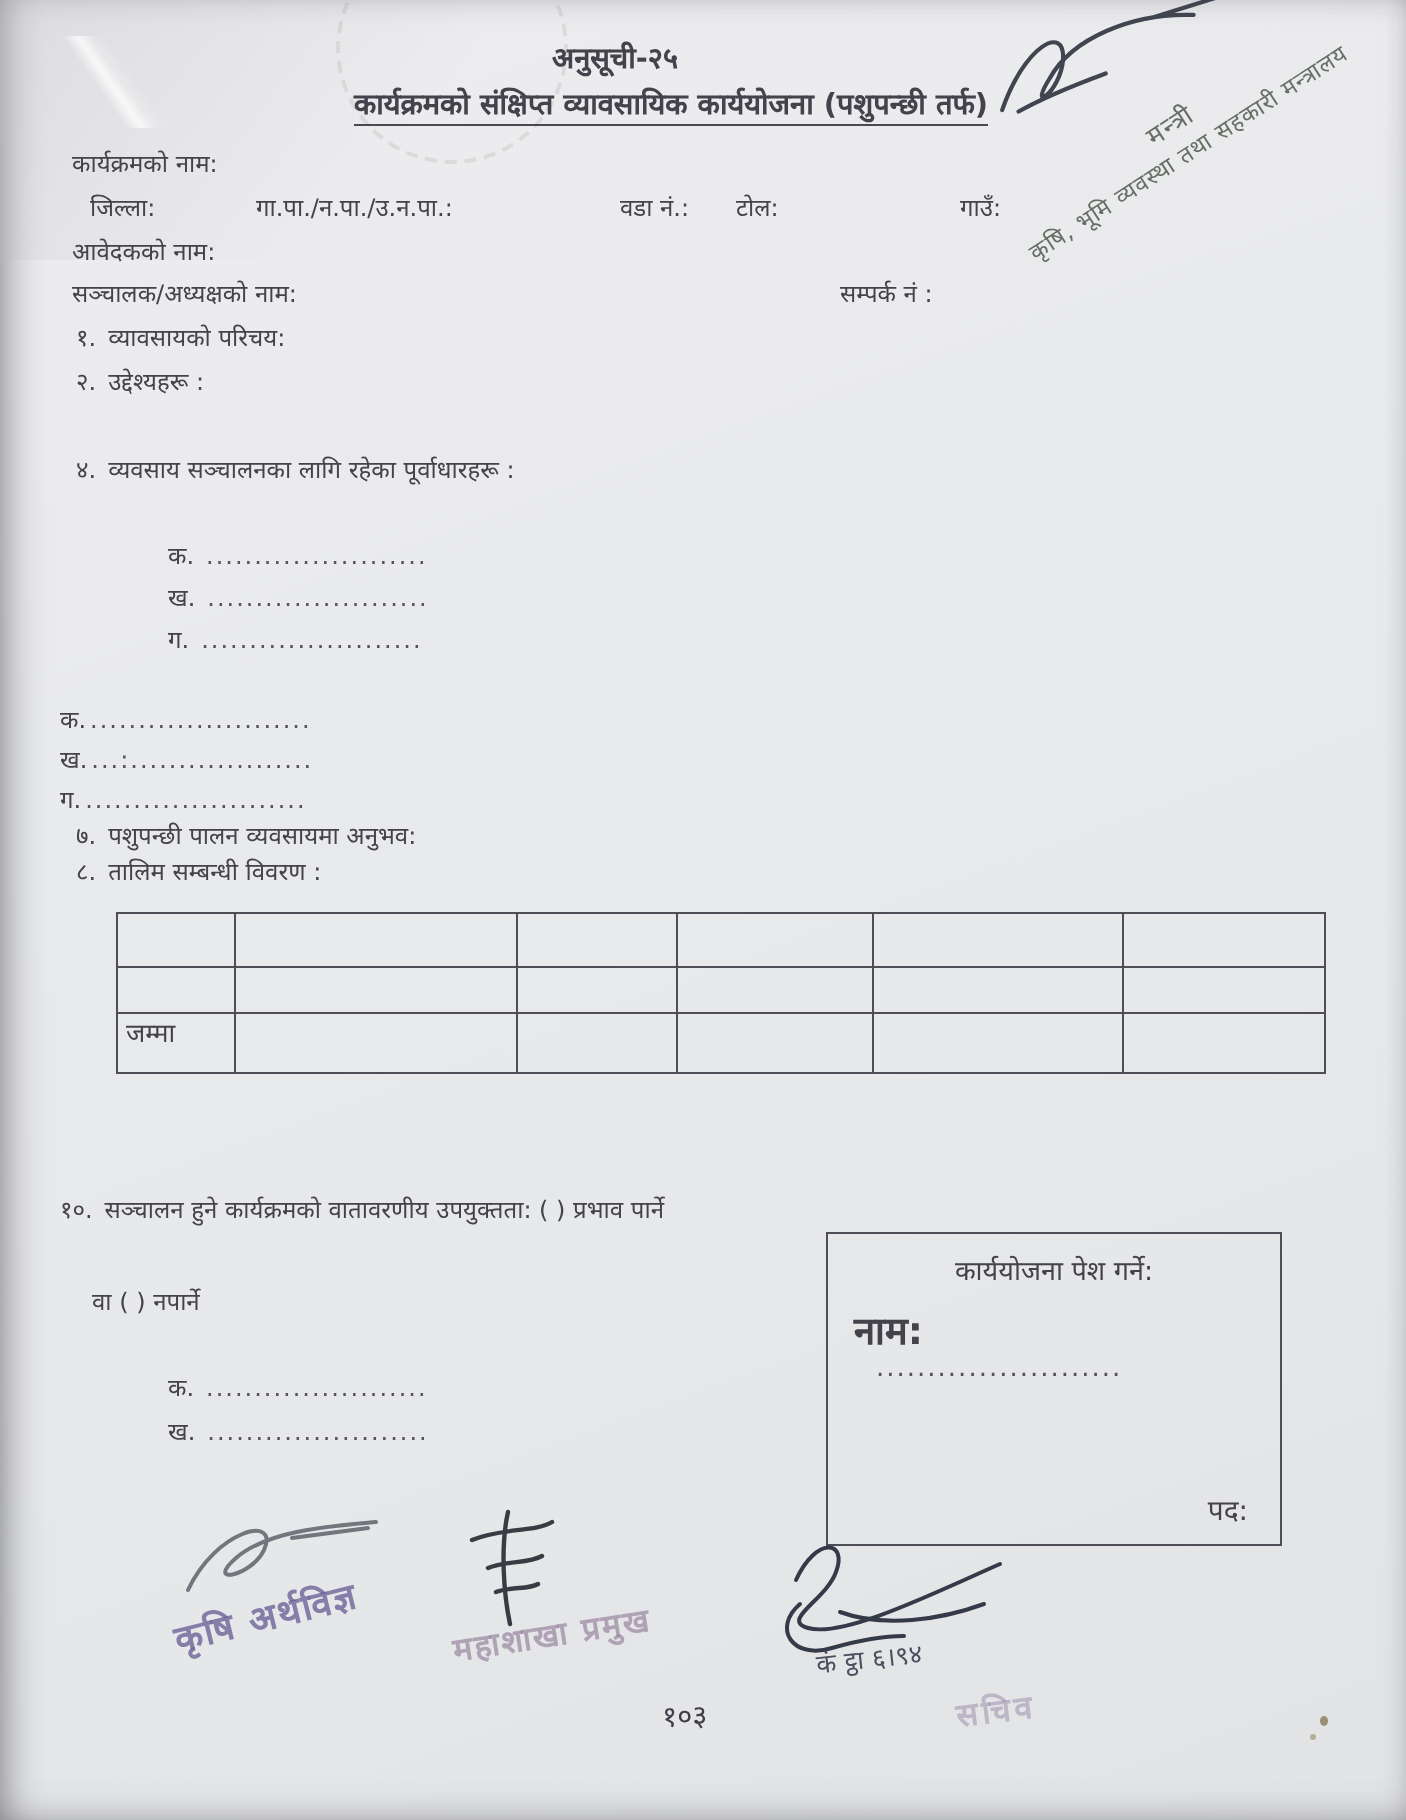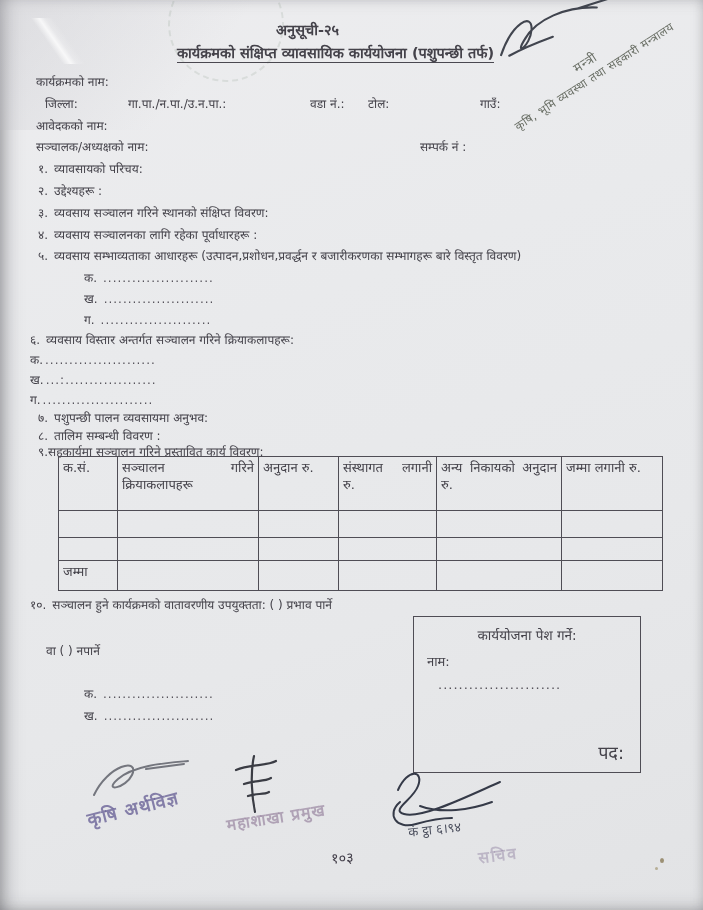--- a/index.html
+++ b/index.html
@@ -39,23 +39,23 @@
   .minister-stamp .t2{font-size:11.5px;white-space:nowrap;letter-spacing:.5px;}
   
   #work-table{position:absolute;top:456px;left:58px;border-collapse:collapse;table-layout:fixed;}
   #work-table td{border:1.6px solid #4f4d55;font-size:13px;line-height:17px;
     padding:2px 4px;vertical-align:top;overflow:hidden;}
   #work-table .just{text-align:justify;text-align-last:justify;}
   
   #submission-box{position:absolute;top:616px;left:413px;width:226px;height:155px;
     border:1.8px solid #4f4d55;}
   #submission-box .bx-title{position:absolute;top:9px;left:0;width:100%;text-align:center;font-size:13.5px;}
-  #submission-box .bx-name{position:absolute;top:35px;left:13px;font-size:13px;}
+  #submission-box .bx-name{position:absolute;top:35px;left:13px;font-size:19px;font-weight:bold;}
   #submission-box .bx-dots{position:absolute;top:60px;left:24px;font-size:13px;}
-  #submission-box .bx-pos{position:absolute;bottom:8px;right:16px;font-size:18px;}
+  #submission-box .bx-pos{position:absolute;bottom:8px;right:16px;font-size:14px;}
   
   .sig{position:absolute;pointer-events:none;}
   .stamp-text{position:absolute;white-space:nowrap;font-weight:bold;}
   #stamp-left{top:796px;left:86px;font-size:18px;color:rgba(104,96,150,.78);transform:rotate(-14deg);letter-spacing:1px;}
   #stamp-middle{top:806px;left:226px;font-size:16px;color:rgba(142,120,150,.62);transform:rotate(-9deg);letter-spacing:1px;}
   #stamp-right{top:844px;left:478px;font-size:16px;color:rgba(130,112,150,.40);transform:rotate(-7deg);letter-spacing:2px;}
   #hand-note{position:absolute;top:820px;left:408px;font-size:13px;color:#3c4050;transform:rotate(-6deg);opacity:.9;}
   #page-number{position:absolute;top:847px;left:331px;font-size:14.5px;color:#413d48;transform:rotate(-2deg);}
 </style>
 </head>
@@ -85,56 +85,44 @@
   <div class="line" style="top:96px;left:128px">गा.पा./न.पा./उ.न.पा.:</div>
   <div class="line" style="top:96px;left:310px">वडा नं.:</div>
   <div class="line" style="top:96px;left:368px">टोल:</div>
   <div class="line" style="top:96px;left:480px">गाउँ:</div>
   <div class="line" style="top:118px;left:36px">आवेदकको नाम:</div>
   <div class="line" style="top:139px;left:36px">सञ्चालक/अध्यक्षको नाम:</div>
   <div class="line" style="top:139px;left:420px">सम्पर्क नं :</div>
 
   <div class="line" style="top:161px;left:38px"><span class="num">१.</span><span>व्यावसायको परिचय:</span></div>
   <div class="line" style="top:183px;left:38px"><span class="num">२.</span><span>उद्देश्यहरू :</span></div>
-  <div class="line" style="top:205px;left:38px"><span class="num">३.</span><span>व्यवसाय सञ्चालन गरिने स्थानको संक्षिप्त विवरण:</span></div>
   <div class="line" style="top:227px;left:38px"><span class="num">४.</span><span>व्यवसाय सञ्चालनका लागि रहेका पूर्वाधारहरू :</span></div>
-  <div class="line" style="top:248px;left:38px"><span class="num">५.</span><span>व्यवसाय सम्भाव्यताका आधारहरू (उत्पादन,प्रशोधन,प्रवर्द्धन र बजारीकरणका सम्भागहरू बारे विस्तृत विवरण)</span></div>
 
   <div class="line" style="top:270px;left:84px"><span class="num">क.</span><span class="dots">.......................</span></div>
   <div class="line" style="top:291px;left:84px"><span class="num">ख.</span><span class="dots">.......................</span></div>
   <div class="line" style="top:312px;left:84px"><span class="num">ग.</span><span class="dots">.......................</span></div>
 
-  <div class="line" style="top:332px;left:30px"><span class="num">६.</span><span>व्यवसाय विस्तार अन्तर्गत सञ्चालन गरिने क्रियाकलापहरू:</span></div>
 
   <div class="line" style="top:352px;left:30px"><span class="num" style="margin-right:2px">क.</span><span class="dots">.......................</span></div>
   <div class="line" style="top:372px;left:30px"><span class="num" style="margin-right:2px">ख.</span><span class="dots">...:...................</span></div>
   <div class="line" style="top:392px;left:30px"><span class="num" style="margin-right:2px">ग.</span><span class="dots">.......................</span></div>
 
   <div class="line" style="top:410px;left:38px"><span class="num">७.</span><span>पशुपन्छी पालन व्यवसायमा अनुभव:</span></div>
   <div class="line" style="top:428px;left:38px"><span class="num">८.</span><span>तालिम सम्बन्धी विवरण :</span></div>
-  <div class="line" style="top:444px;left:38px"><span class="num" style="margin-right:0">९.</span><span>सहकार्यमा सञ्चालन गरिने प्रस्तावित कार्य विवरण:</span></div>
 
   <table id="work-table">
     <colgroup>
         <col style="width:59px">
         <col style="width:141px">
         <col style="width:80px">
         <col style="width:98px">
         <col style="width:125px">
         <col style="width:101px">
       </colgroup>
     <tbody>
-        <tr style="height:54px">
-      <td>क.सं.</td>
-      <td class="just">सञ्चालन गरिने क्रियाकलापहरू</td>
-      <td>अनुदान रु.</td>
-      <td class="just">संस्थागत लगानी रु.</td>
-      <td class="just">अन्य निकायको अनुदान रु.</td>
-      <td>जम्मा लगानी रु.</td>
-    </tr>
     <tr style="height:27px">
       <td></td>
           <td></td>
           <td></td>
           <td></td>
           <td></td>
           <td></td>
     </tr>
     <tr style="height:23px">
       <td></td>

